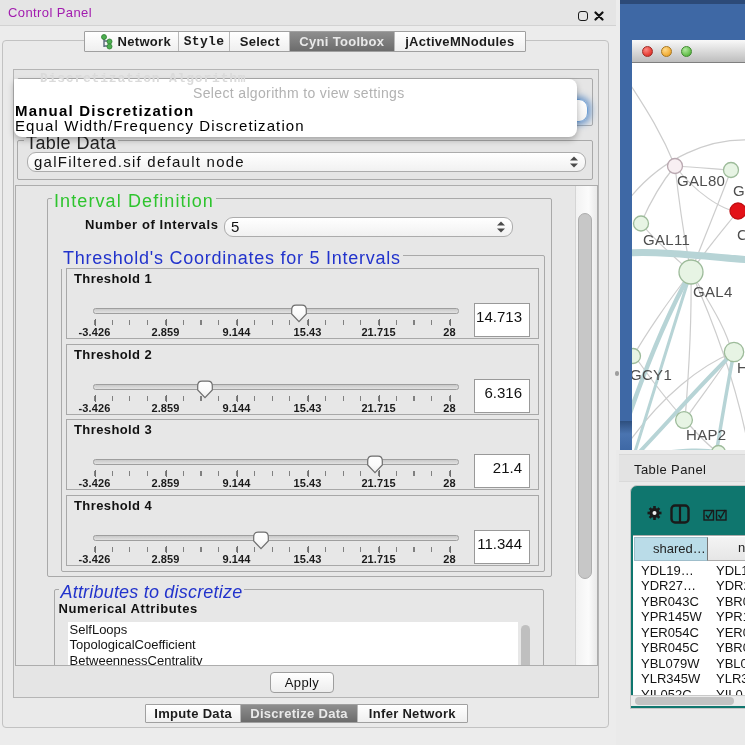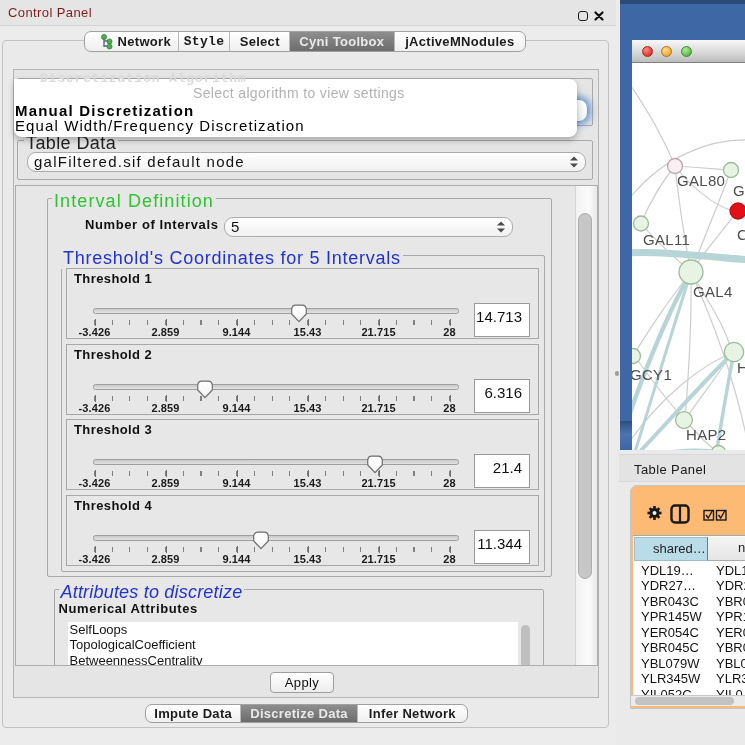--- a/index.html
+++ b/index.html
@@ -3,40 +3,40 @@
 *{margin:0;padding:0;box-sizing:border-box;}
 html,body{width:745px;height:745px;overflow:hidden;}
 body{font-family:"Liberation Sans",sans-serif;background:#ECECEC;position:relative;}
 .abs{position:absolute;}
 .grp{position:absolute;border:1px solid #A9A9A9;border-radius:2px;}
 .grpt{position:absolute;top:-8px;padding:0 2px;font-size:18px;letter-spacing:0.4px;background:#E5E5E5;white-space:nowrap;text-align:center;}
 .combo{position:absolute;background:linear-gradient(#FFFFFF,#F1F1F1);border:1px solid #ACACAC;border-radius:9px;font-size:15px;letter-spacing:1.1px;color:#111;}
 .arrows{position:absolute;right:7px;top:50%;transform:translateY(-50%);width:8px;height:11px;}
 .arrows:before{content:"";position:absolute;left:0;top:0;border-left:4px solid transparent;border-right:4px solid transparent;border-bottom:4.5px solid #4A4A4A;}
 .arrows:after{content:"";position:absolute;left:0;bottom:0;border-left:4px solid transparent;border-right:4px solid transparent;border-top:4.5px solid #4A4A4A;}
-.tabbar{position:absolute;display:flex;background:linear-gradient(#FFFFFF,#EFEFEF);border:1px solid #A0A0A0;border-radius:7px;overflow:hidden;}
+.tabbar{position:absolute;display:flex;background:linear-gradient(#FFFFFF,#EFEFEF);border:1px solid #A0A0A0;border-radius:1px;overflow:hidden;}
 .tab{font-size:13px;font-weight:bold;letter-spacing:0.3px;color:#1C1C1C;text-align:center;border-right:1px solid #B9B9B9;display:flex;align-items:center;justify-content:center;}
 .tab:last-child{border-right:none;}
 .tab.sel{background:linear-gradient(#8E8E8E,#6C6C6C);color:#E9E9E9;}
 .thbox{position:absolute;left:4px;width:473px;height:71px;border:1px solid #A8A8A8;background:#E7E7E7;}
 .thbox .ttl{position:absolute;left:7px;top:2px;font-size:13px;font-weight:bold;letter-spacing:0.4px;color:#111;}
 .track{position:absolute;left:26px;top:39px;width:366px;height:5.5px;background:linear-gradient(#C9C9C9,#E2E2E2);border:1px solid #9E9E9E;border-radius:2.5px;}
 .ticks{position:absolute;left:27px;top:51px;width:357px;height:5px;background:repeating-linear-gradient(90deg,#808080 0 1px,transparent 1px 17.75px);}
 .mtick{position:absolute;top:50px;width:1px;height:7px;background:#6E6E6E;}
 .tlab{position:absolute;top:57px;font-size:11px;font-weight:bold;letter-spacing:0.1px;color:#1A1A1A;transform:translateX(-50%);}
 .vbox{position:absolute;left:407px;top:34px;width:56px;height:34px;background:#FFF;border:1px solid #999;font-size:15px;color:#111;text-align:right;padding:4px 7px 0 0;}
 .thumb{position:absolute;top:35px;width:18px;height:19px;}
 .lrow{font-size:13px;color:#141414;height:15.4px;line-height:15.4px;padding-left:2px;}
 .trow{height:15.5px;line-height:15.5px;white-space:nowrap;}
 .trow .c1{display:inline-block;width:83px;padding-left:8px;}
 </style></head><body>
 
 <div class="abs" style="left:0;top:0;width:616px;height:745px;background:#ECECEC;"></div>
 <div class="abs" style="left:0;top:0;width:616px;height:26px;background:#E5E5E5;border-bottom:1px solid #D2D2D2;">
-  <span style="position:absolute;left:8px;top:5px;font-size:13px;letter-spacing:0.4px;color:#7f1d1d;">Control Panel</span>
+  <span style="position:absolute;left:8px;top:5px;font-size:13px;letter-spacing:0.4px;color:#a21caf;">Control Panel</span>
   <span style="position:absolute;left:578px;top:11px;width:10px;height:10px;border:1.6px solid #1A1A1A;border-radius:3px;"></span>
   <svg style="position:absolute;left:594px;top:11px;" width="10" height="10" viewBox="0 0 10 10">
       <path d="M1.5 1.5 L8.5 8.5 M8.5 1.5 L1.5 8.5" stroke="#111" stroke-width="2.2" stroke-linecap="round"></path>
     </svg>
 </div>
 
 <div class="abs" style="left:2px;top:40px;width:607px;height:688px;border:1px solid #C2C2C2;border-radius:4px;background:#EAEAEA;"></div>
 
 <div class="abs" style="left:13px;top:69px;width:586px;height:629px;border:1px solid #B5B5B5;background:#E5E5E5;"></div>
 
@@ -281,21 +281,21 @@
       <text x="54" y="377">HAP2</text>
     </g>
   </svg>
 </div>
 
 <div class="abs" style="left:616px;top:450px;width:129px;height:295px;background:#EAEAEA;"></div>
 <div class="abs" style="left:619px;top:454px;width:126px;height:28px;background:#E3E3E3;border-top:1px solid #D8D8D8;border-bottom:1px solid #DADADA;">
   <span style="position:absolute;left:15px;top:7px;font-size:13px;letter-spacing:0.4px;color:#1A1A1A;">Table Panel</span>
 </div>
 
-<div class="abs" style="left:630px;top:485px;width:116px;height:224px;background:#fdba74;border:1px solid #C5C5C5;border-radius:7px 0 0 0;overflow:hidden;">
+<div class="abs" style="left:630px;top:485px;width:116px;height:224px;background:#0f766e;border:1px solid #C5C5C5;border-radius:7px 0 0 0;overflow:hidden;">
 
   <svg class="abs" style="left:16px;top:19px;" width="15" height="16" viewBox="0 0 15 16">
     <g fill="#1A1A1A">
         <circle cx="7.5" cy="8" r="5"></circle>
     <g stroke="#1A1A1A" stroke-width="2.6">
       <path d="M7.5 1 L7.5 15"></path>
           <path d="M0.5 8 L14.5 8"></path>
       <path d="M2.6 3.1 L12.4 12.9"></path>
           <path d="M12.4 3.1 L2.6 12.9"></path>
     </g>

